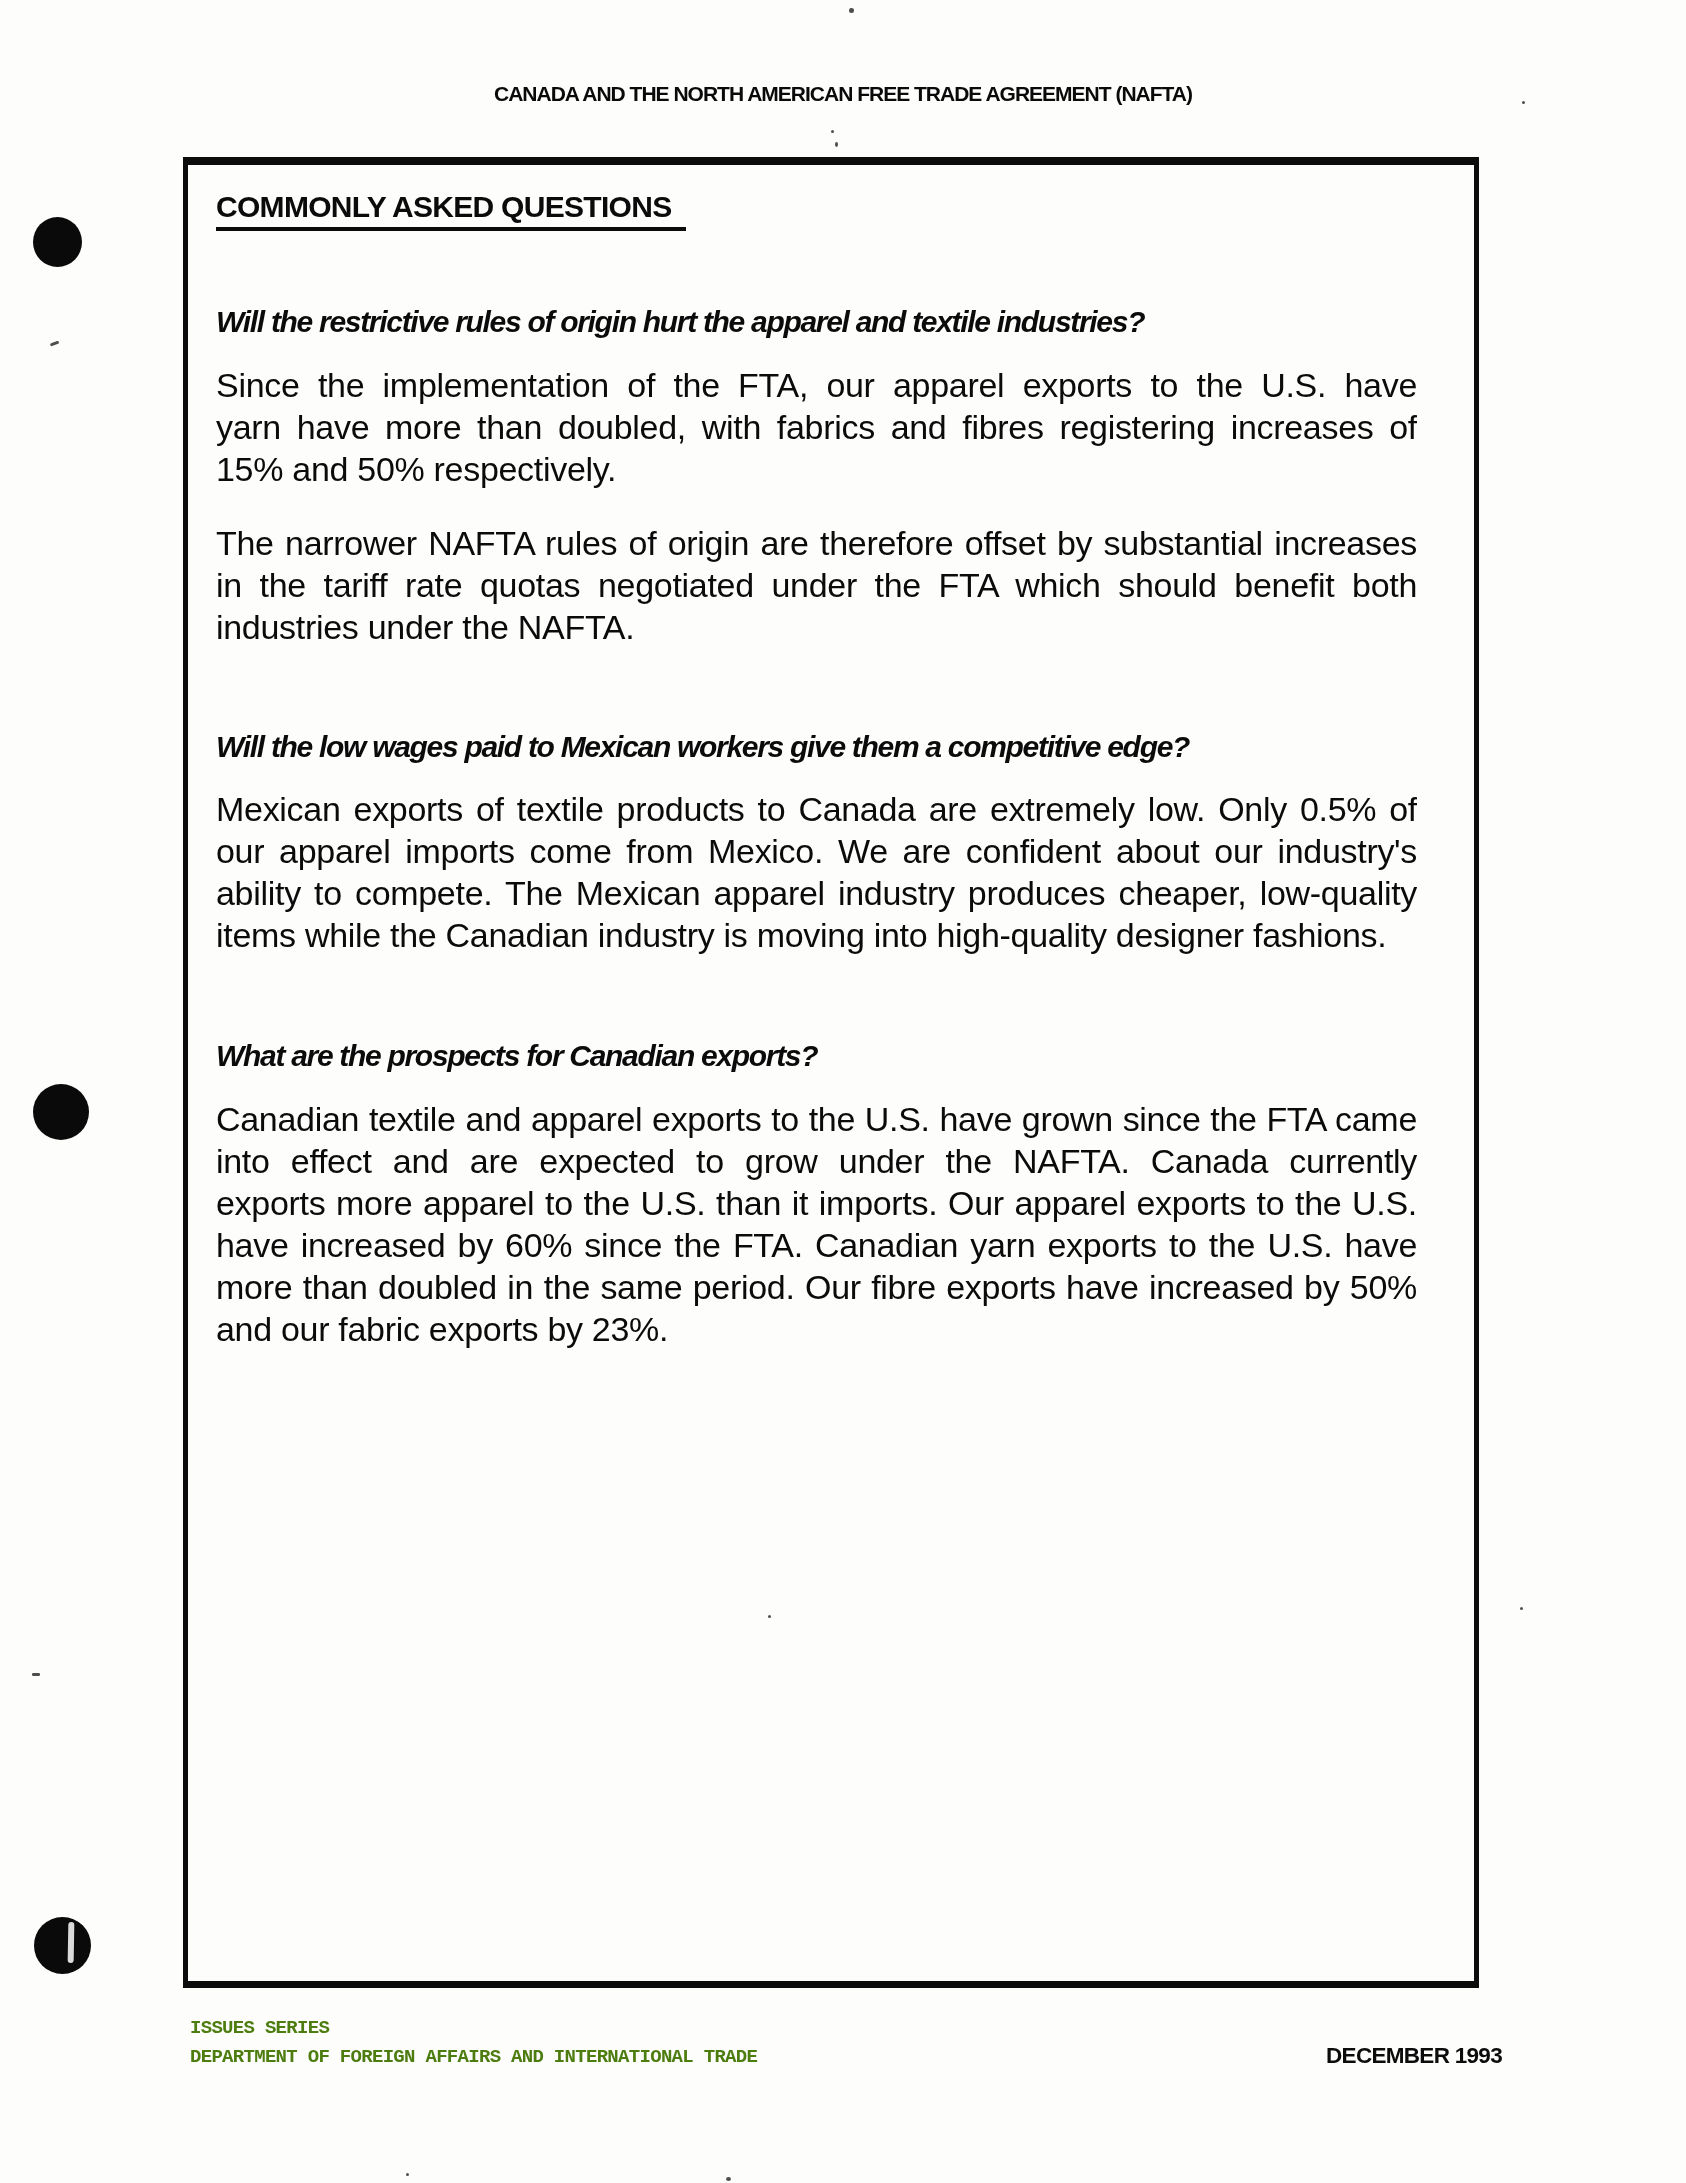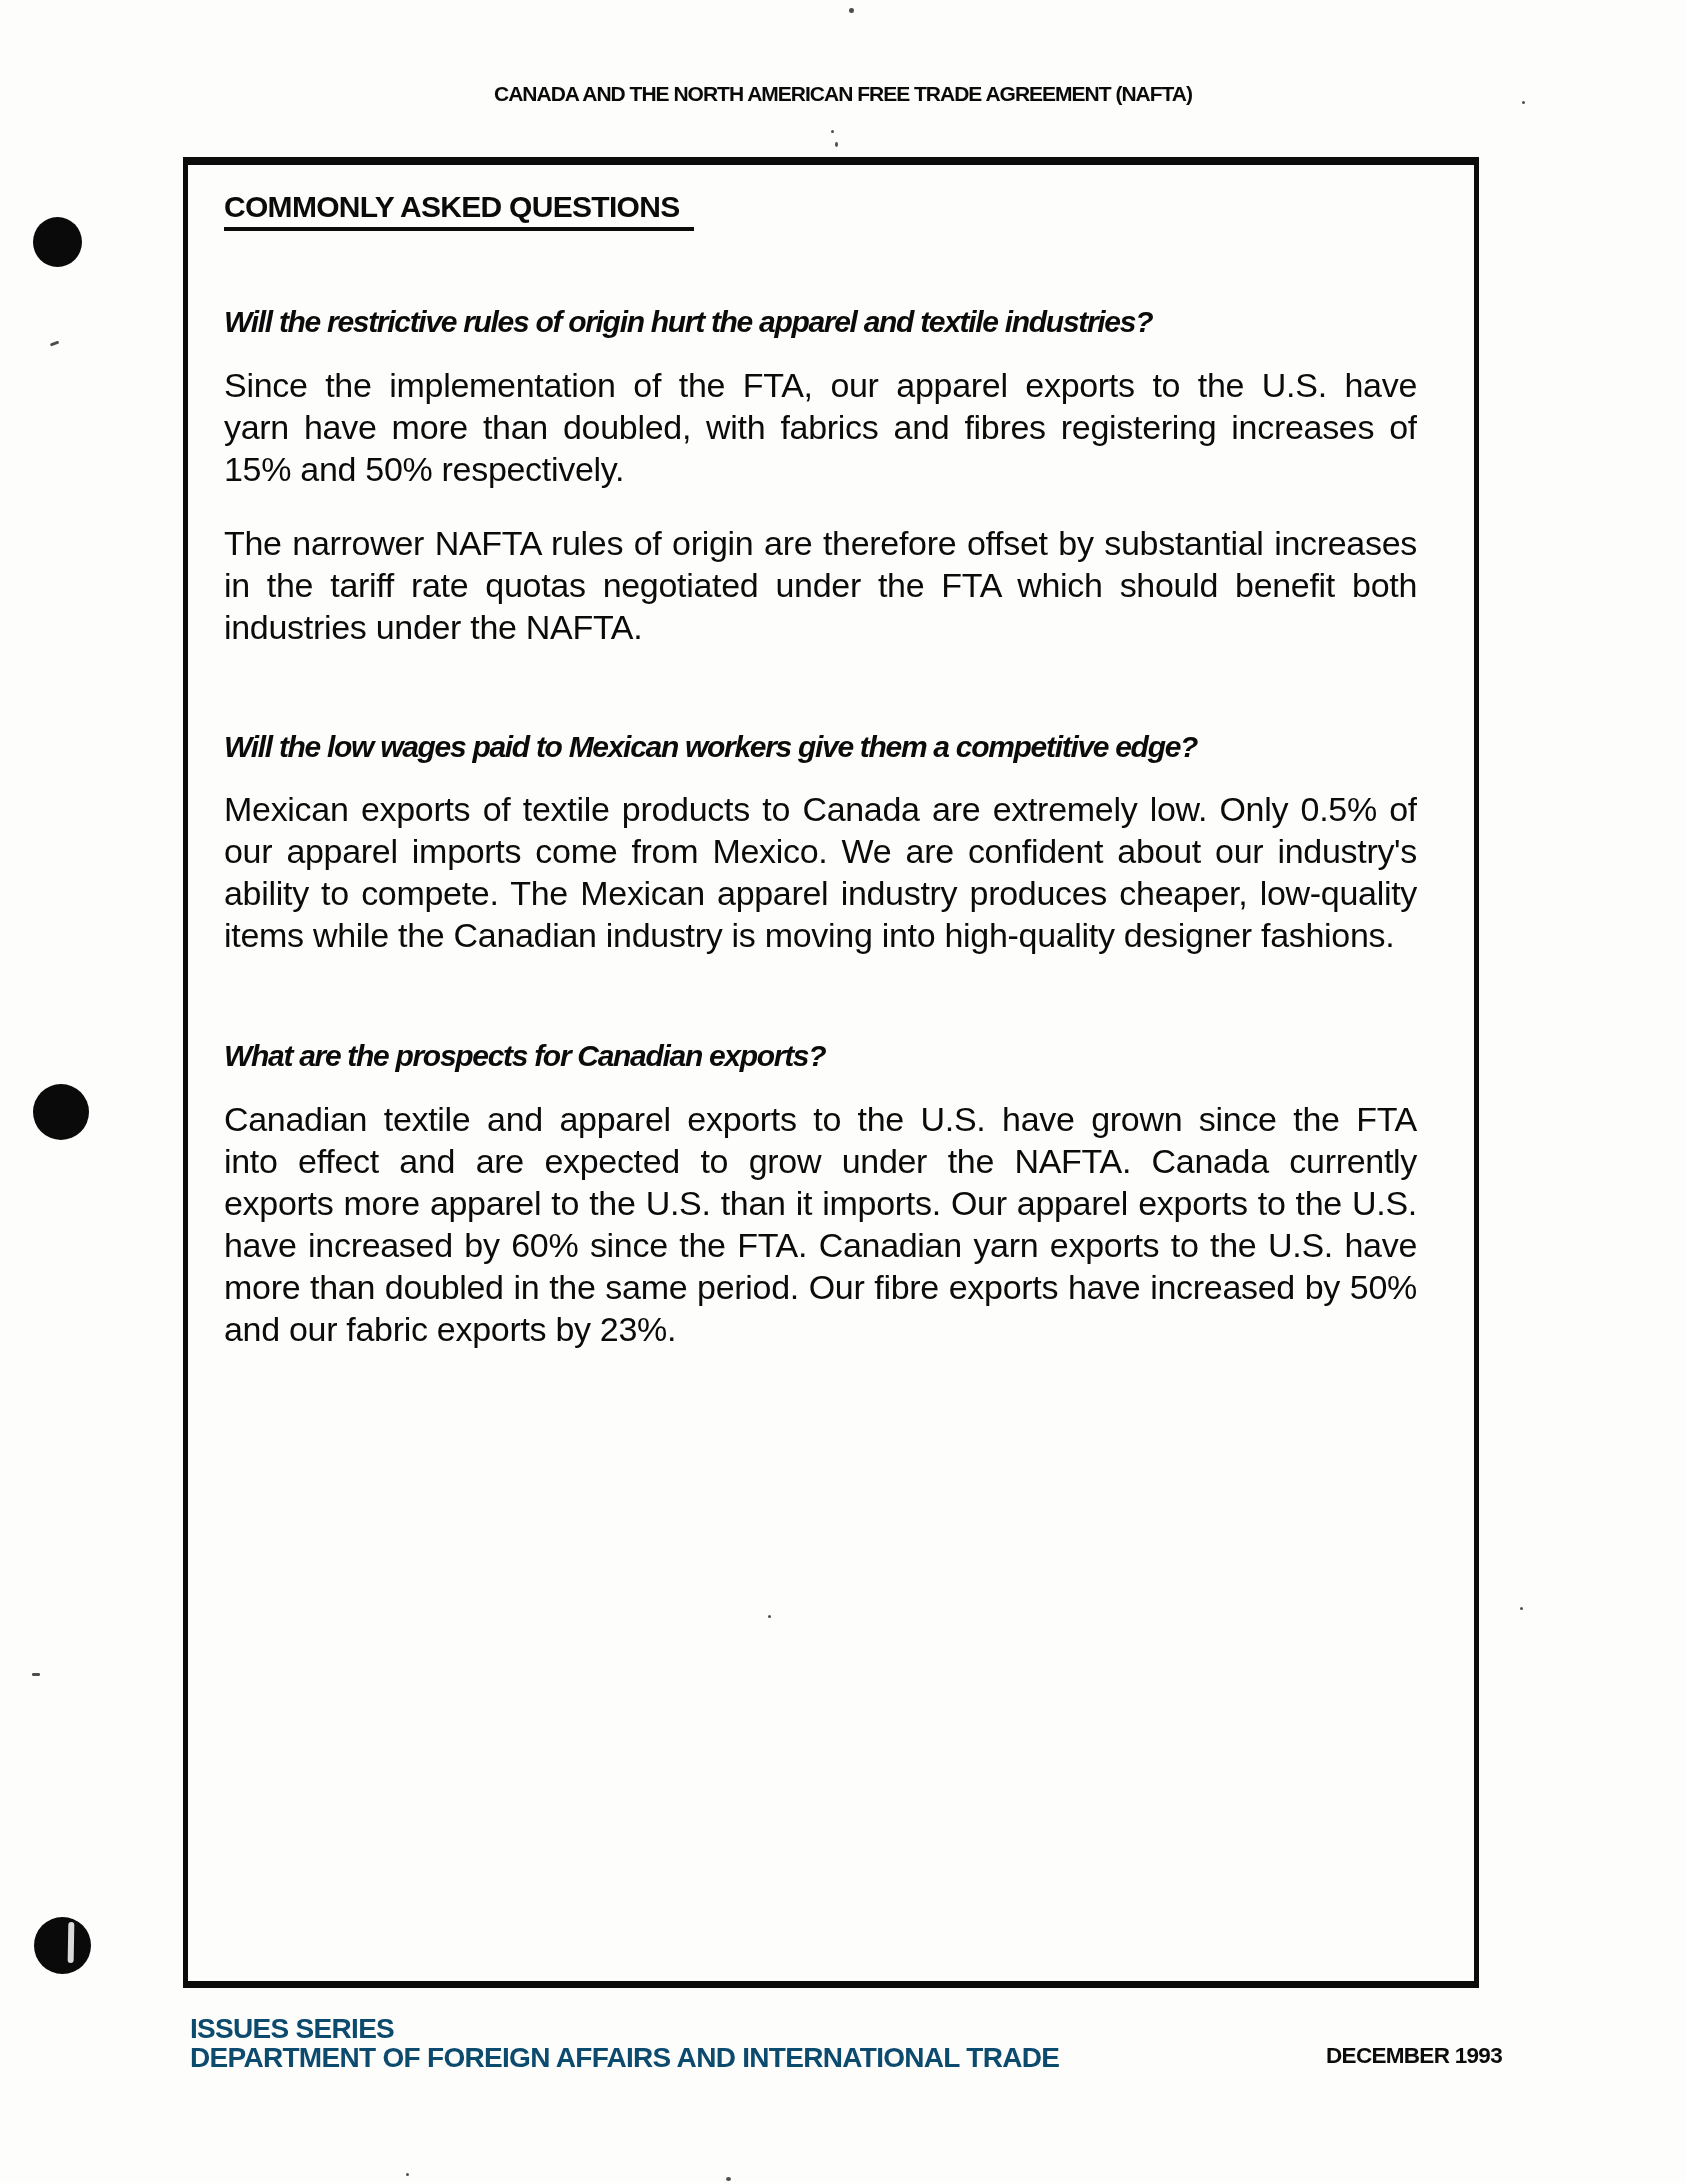--- a/index.html
+++ b/index.html
@@ -49,21 +49,21 @@
   .content-box {
     position: absolute;
     left: 183px;
     top: 157px;
     width: 1296px;
     height: 1831px;
     box-sizing: border-box;
     border-style: solid;
     border-color: #0c0c0c;
     border-width: 8.6px 5.3px 7.3px 5.3px;
-    padding: 25px 57px 0 36px;
+    padding: 25px 57px 0 28px;
   }
 
   .section-heading-wrap { margin: 0; }
   .section-heading {
     display: inline-block;
     font-size: 30px;
     font-weight: bold;
     letter-spacing: -0.7px;
     padding: 0 14.6px 3.3px 0;
     border-bottom: 4.6px solid #0b0b0b;
@@ -98,24 +98,25 @@
   }
 
   
   .footer-left {
     position: absolute;
     left: 190px;
     top: 2014px;
     line-height: 29px;
   }
   .footer-line {
-    font-size: 28px;
+    font-size: 19px;
     font-weight: bold;
     letter-spacing: -0.7px;
-    color: #0c4a6e;
+    color: #4d7c0f;
+    font-family: Liberation Mono, monospace;
   }
   .footer-date {
     position: absolute;
     right: 184px;
     top: 2043px;
     font-size: 22.5px;
     font-weight: bold;
     letter-spacing: -0.7px;
     color: #0c0c0c;
   }

